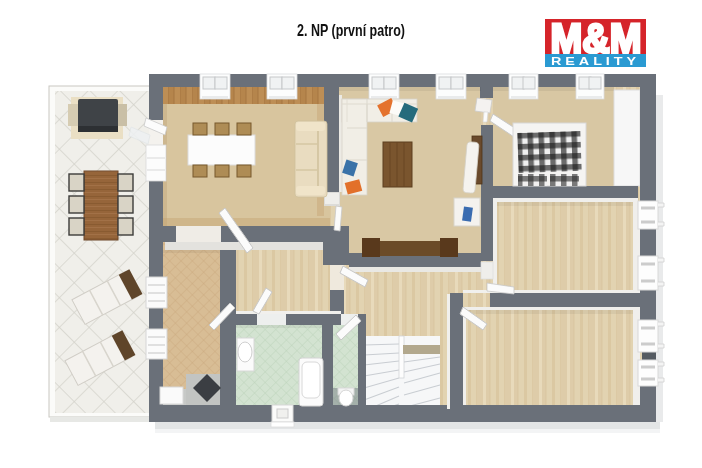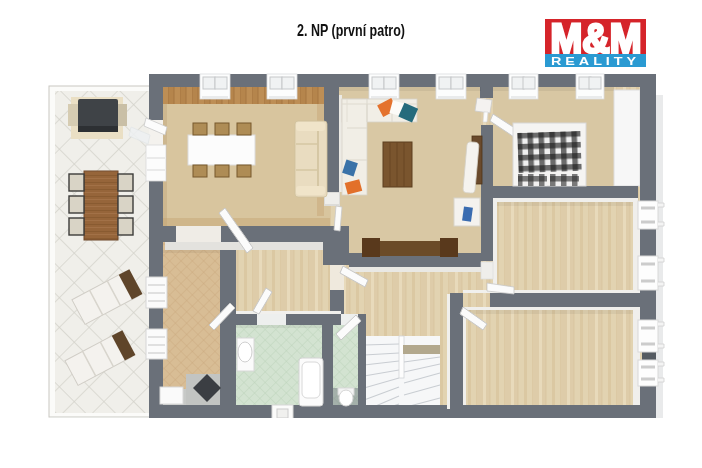--- a/index.html
+++ b/index.html
@@ -1,16 +1,16 @@
 <!DOCTYPE html>
 <html><head>
 <meta charset="utf-8">
 <style>
   html,body{margin:0;padding:0;background:#ffffff;}
-  .page{position:relative;width:702px;height:418px;background:#ffffff;font-family:"Liberation Sans", sans-serif;overflow:hidden;text-align:right;}
+  .page{position:relative;width:702px;height:468px;background:#ffffff;font-family:"Liberation Sans", sans-serif;overflow:hidden;text-align:right;}
 </style>
 </head>
 <body>
 <div class="page">
 <svg width="702" height="468" viewBox="0 0 702 468" xmlns="http://www.w3.org/2000/svg">
 <defs>
   <pattern id="terr" width="21" height="21" patternUnits="userSpaceOnUse" patternTransform="rotate(45)">
     <rect width="21" height="21" fill="#f0efea"></rect>
     <path d="M0 0H21M0 0V21" stroke="#d3d2ca" stroke-width="1.4" fill="none"></path>
   </pattern>

